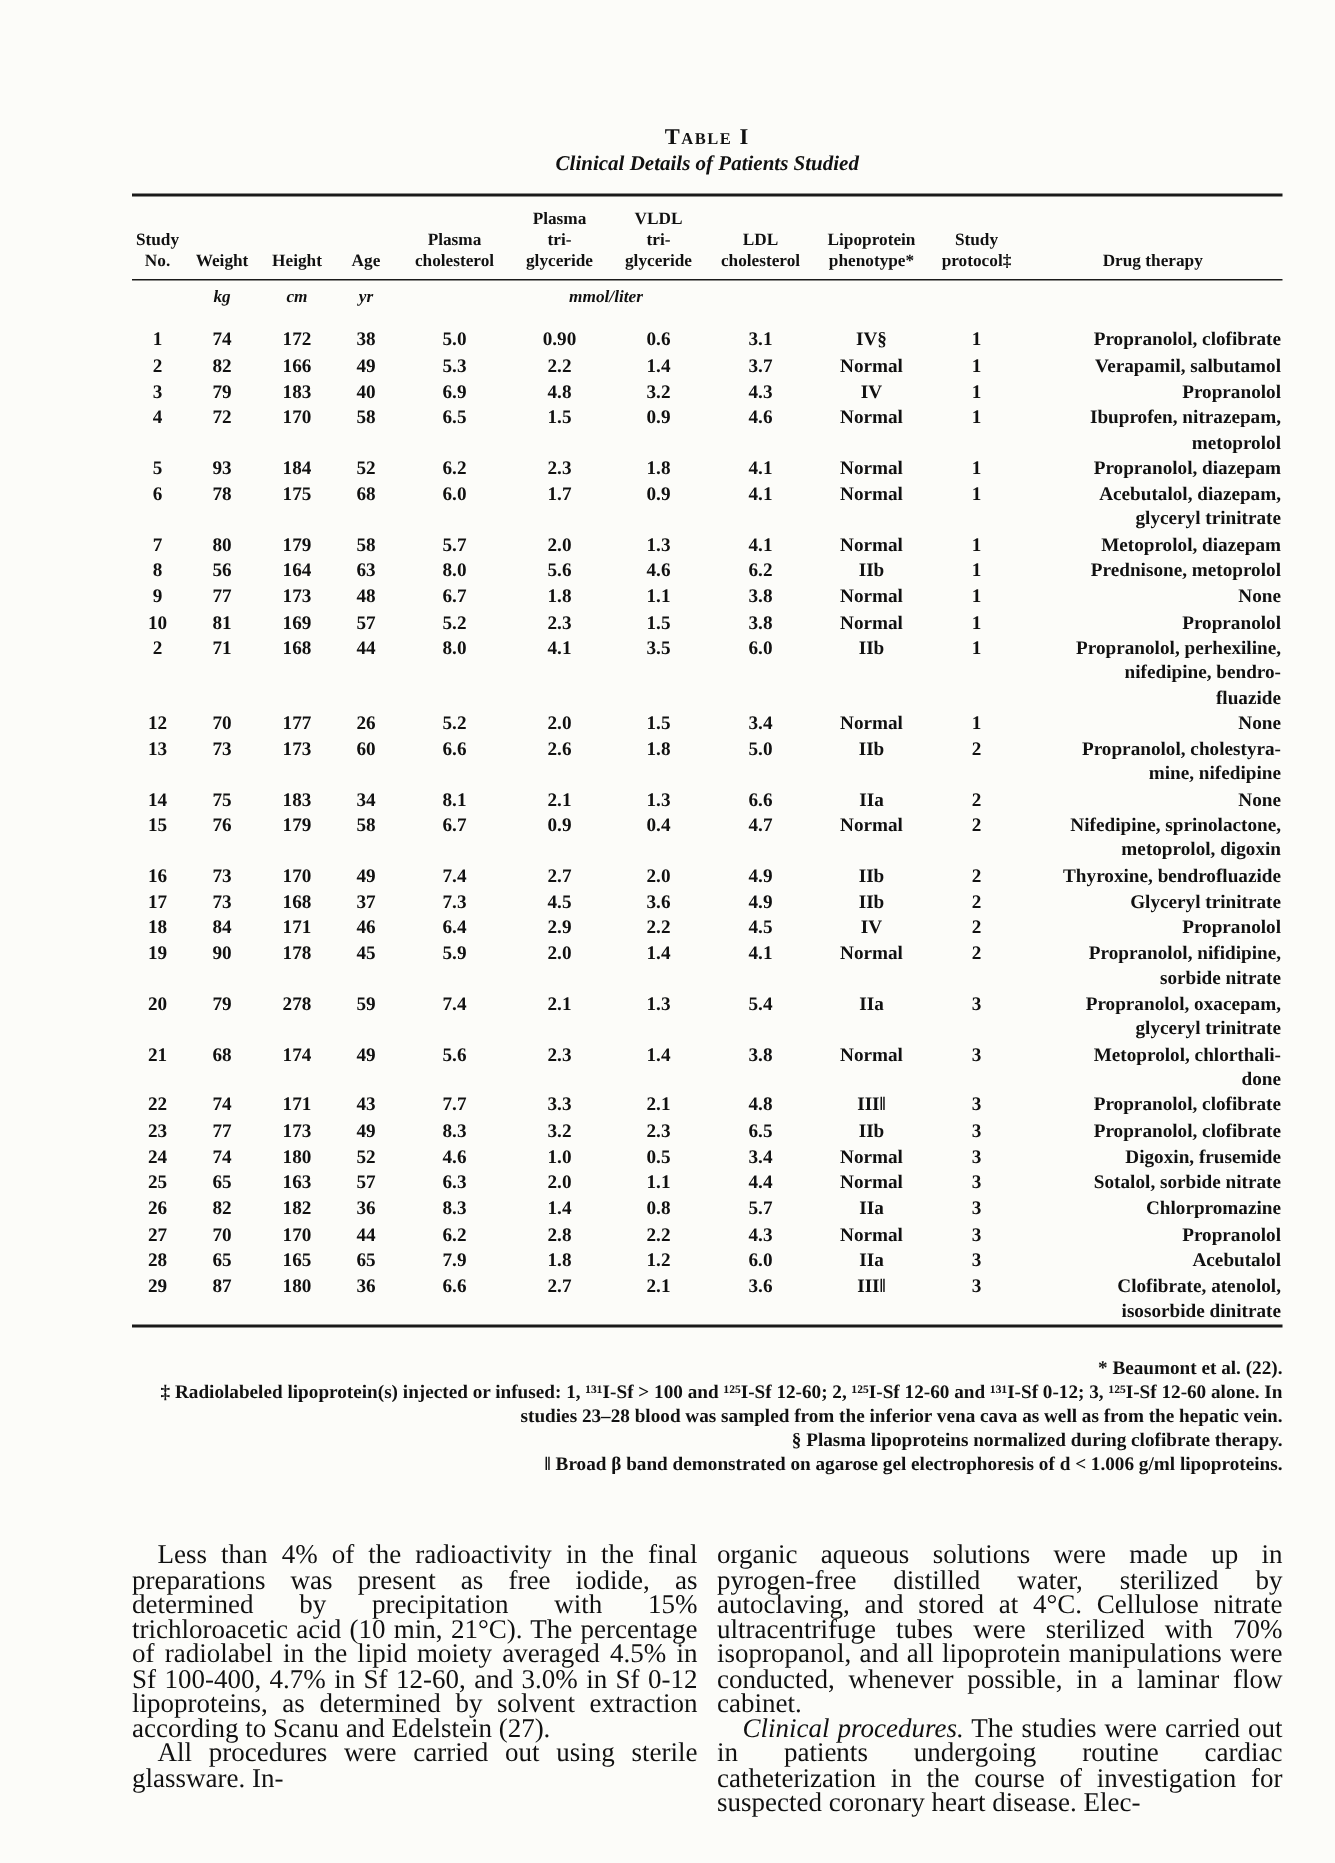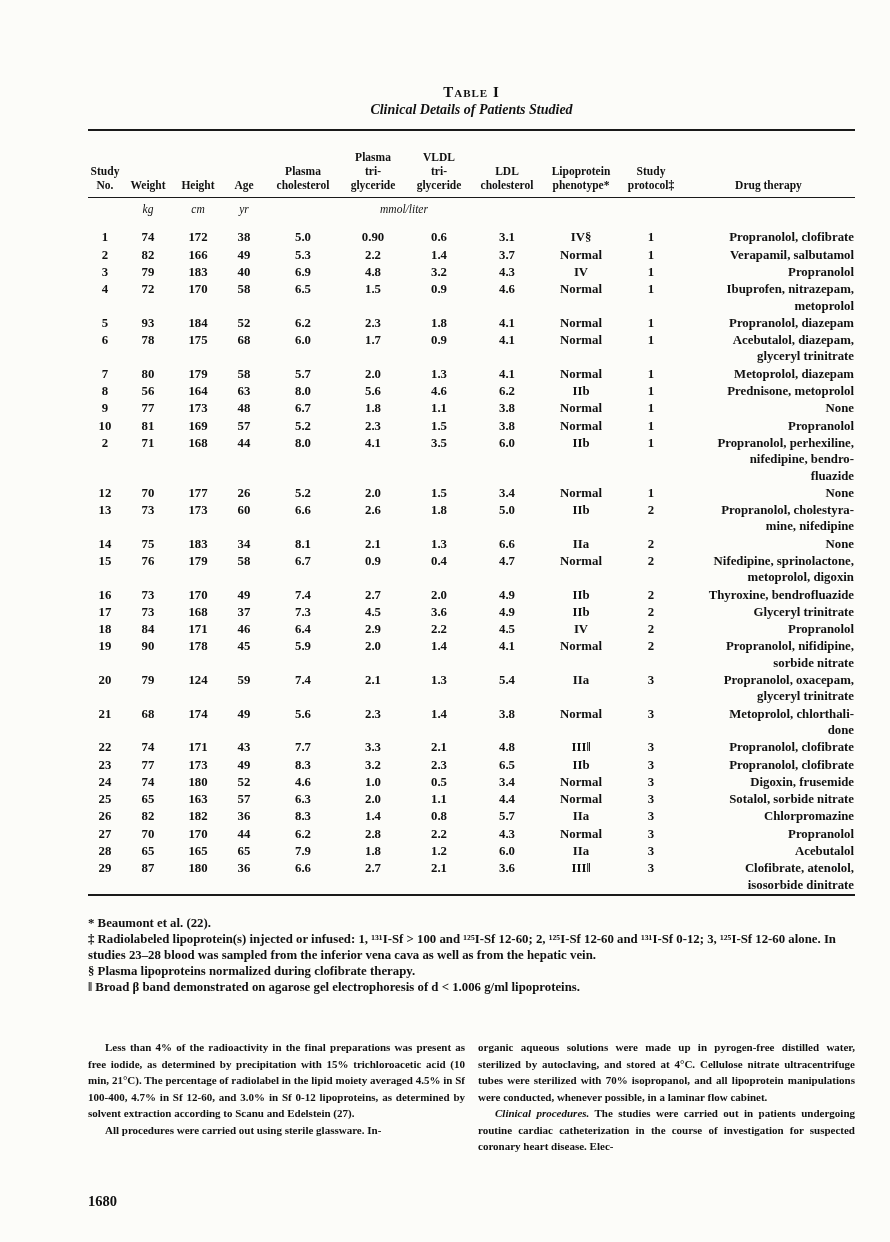--- a/index.html
+++ b/index.html
@@ -10,31 +10,31 @@
     overflow:hidden;position:relative;
   }
   .inner{padding:84px 35px 0 88px;}
   .caption{width:767px;text-align:center;margin-bottom:11px;}
   .t-label{font-variant:small-caps;font-size:15px;font-weight:bold;letter-spacing:1px;}
   .t-title{font-style:italic;font-weight:bold;font-size:14px;margin-top:1px;}
   table{width:767px;border-collapse:collapse;table-layout:fixed;
         border-top:2px solid #1a1a1a;border-bottom:2px solid #1a1a1a;}
   thead tr.cols th{border-bottom:1.5px solid #1a1a1a;}
   th{font-size:11.5px;font-weight:bold;line-height:1.22;vertical-align:bottom;
-     text-align:center;padding:19px 1px 5px;}
+     text-align:center;padding:8px 1px 5px;}
   tr.units td{font-style:italic;font-size:11.5px;text-align:center;
-              padding:3px 0 9px;font-weight:normal;}
+              padding:3px 0 9px;font-weight:bold;}
   td{font-size:12.8px;font-weight:bold;line-height:16.3px;text-align:center;
      vertical-align:top;padding:0 1px 1px;}
   tbody tr:first-child td{padding-top:3px;}
   td.drug{text-align:right;white-space:pre-line;padding-left:30px;text-indent:-14px;}
-  .footnotes{width:767px;margin-top:20px;font-size:12.8px;line-height:15.9px;font-weight:bold;}
+  .footnotes{width:767px;margin-top:20px;font-size:12.8px;line-height:15.9px;font-weight:bold;text-align:right;}
   .footnotes p{margin:0;}
   .bodycols{width:767px;margin-top:44px;display:flex;gap:13px;}
-  .bodycols .col{width:377px;text-align:justify;font-size:11px;line-height:16.5px;font-weight:bold;}
+  .bodycols .col{width:377px;text-align:justify;font-size:18px;line-height:16.5px;font-weight:normal;}
   .col p{margin:0;}
   .col p.indent{text-indent:17px;}
   .footer{margin-top:38px;font-size:14.5px;font-weight:bold;display:flex;align-items:baseline;gap:28px;}
   .footer .pn{margin-right:24px;font-style:normal;}
   .footer .authors{font-style:italic;}
 </style>
 </head>
 <body>
 
 <div class="page">
@@ -335,21 +335,21 @@
             <td>1.4</td>
             <td>4.1</td>
             <td>Normal</td>
             <td>2</td>
             <td class="drug">Propranolol, nifidipine,
 sorbide nitrate</td>
           </tr>
           <tr>
             <td>20</td>
             <td>79</td>
-            <td>124</td>
+            <td>278</td>
             <td>59</td>
             <td>7.4</td>
             <td>2.1</td>
             <td>1.3</td>
             <td>5.4</td>
             <td>IIa</td>
             <td>3</td>
             <td class="drug">Propranolol, oxacepam,
 glyceryl trinitrate</td>
           </tr>

